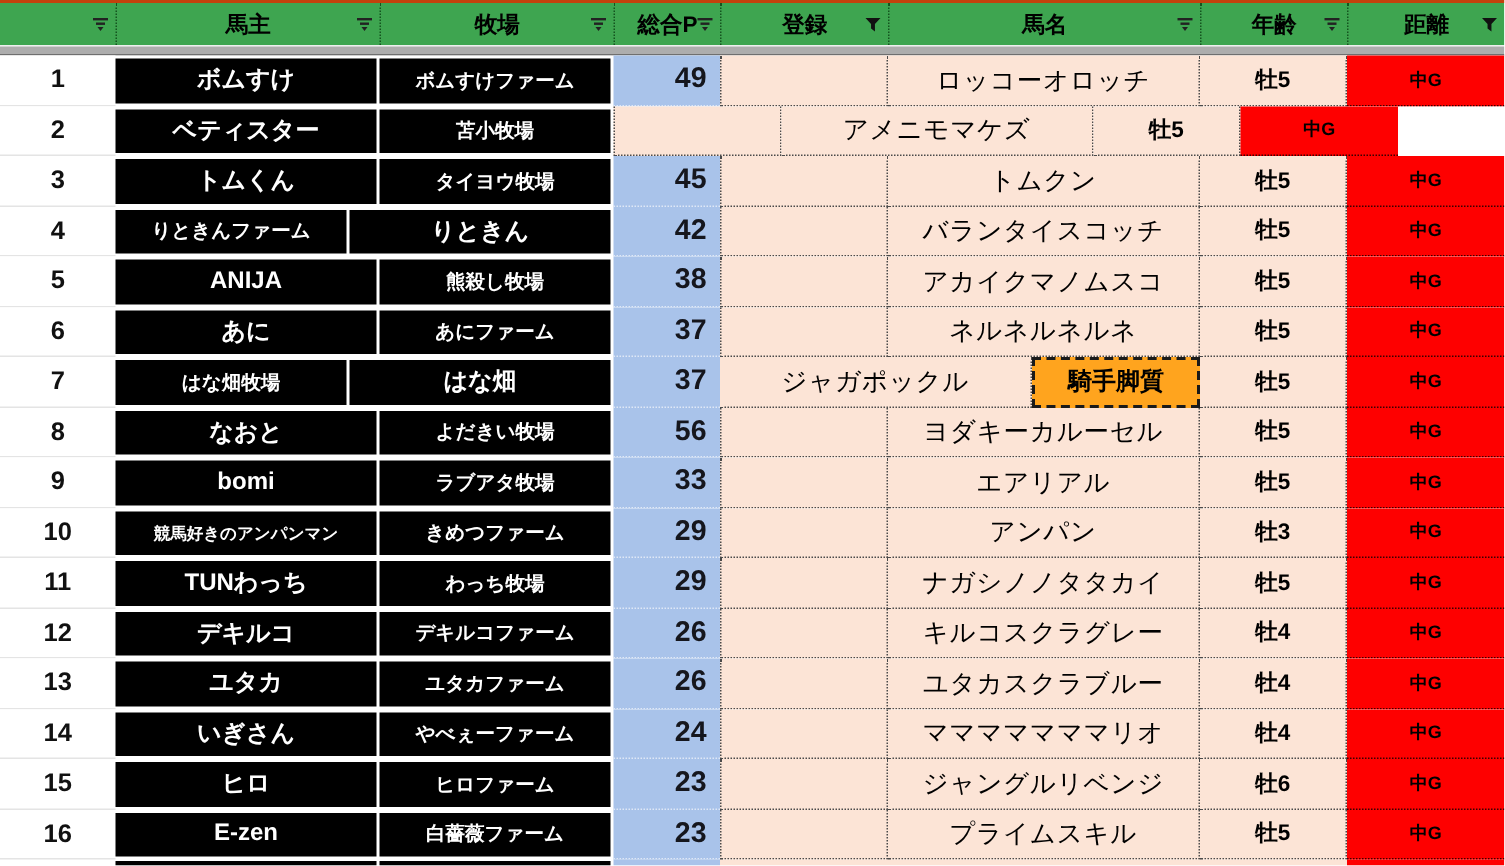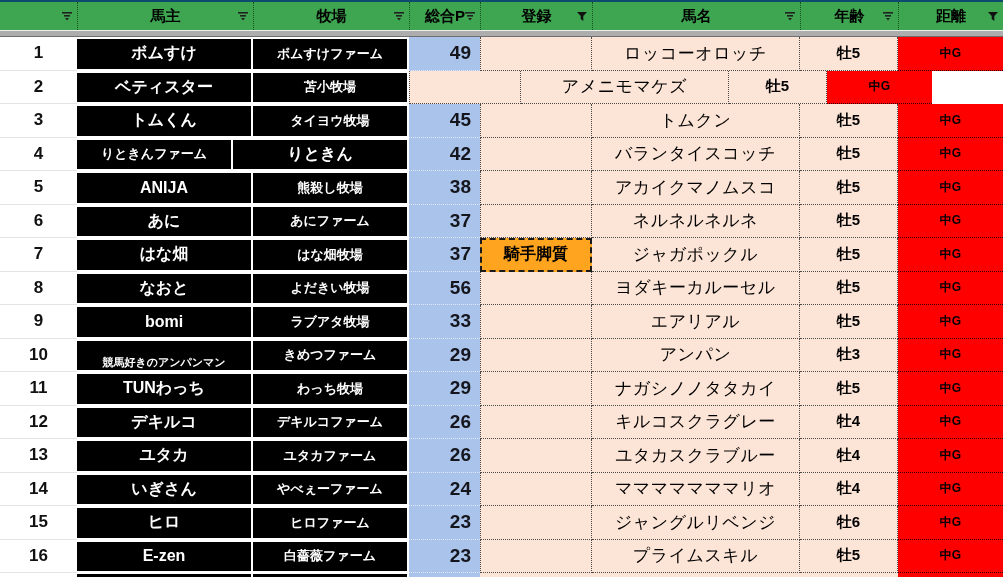--- a/index.html
+++ b/index.html
@@ -1,20 +1,20 @@
 <!DOCTYPE html>
 <html style="--header_green: #3EA550; --points_blue: #A9C3EA; --cell_peach: #FCE4D6; --dist_red: #FE0000; --reg_orange: #FFA41E; --cell_black: #000000;"><head>
 <meta charset="utf-8">
 <style>
   html,body{margin:0;padding:0;background:#fff;}
   *{box-sizing:border-box;}
   .sheet{
     width:1003px;height:577px;overflow:hidden;position:relative;
     font-family:"Liberation Sans", sans-serif;
-    border-top:2px solid #0c4a6e;
+    border-top:2px solid #c2410c;
     background:#fff;
   }
   
   .header-row{display:flex;height:28px;background:var(--header_green,#3EA550);}
   .hcell{
     position:relative;display:flex;align-items:center;justify-content:center;
     color:#000;font-weight:bold;font-size:15px;
     border-left:1px dotted #14541f;
     height:100%;
   }
@@ -35,21 +35,21 @@
   .cell{display:flex;align-items:center;justify-content:center;overflow:hidden;}
   .rownum{
     font-weight:bold;font-size:17px;color:#111;
     border-bottom:1px solid #e4e4e4;background:#fff;
   }
   .blackcell{
     background:var(--cell_black,#000);color:#fff;font-weight:bold;
     margin:2px 2px 2px 0;flex:1 1 auto;
   }
   .owner-cell{font-size:16px;}
-  .owner-cell.xs{font-size:11px;align-items:flex-end;}
+  .owner-cell.xs{font-size:11px;}
   .farm-cell{font-size:13px;}
   .points-cell{
     background:var(--points_blue,#A9C3EA);
     justify-content:flex-end;padding-right:9px;
     font-weight:bold;font-size:19px;color:#15161d;
     border-bottom:1px dotted #dfe8f6;
   }
   .peach{
     background:var(--cell_peach,#FCE4D6);
     border-bottom:1px dotted #4a4a4a;border-right:1px dotted #4a4a4a;
@@ -343,38 +343,38 @@
         </div>
     <div class="cell dist-cell c7">
           <span>中G</span>
         </div>
   </div>
 
   <div class="trow">
     <div class="cell rownum c0">
           <span>7</span>
         </div>
+    <div class="pwrap c2">
+          <div class="cell blackcell farm-cell">
+            <span>はな畑牧場</span>
+          </div>
+        </div>
     <div class="pwrap c1">
           <div class="cell blackcell owner-cell">
             <span>はな畑</span>
           </div>
         </div>
-    <div class="pwrap c2">
-          <div class="cell blackcell farm-cell">
-            <span>はな畑牧場</span>
-          </div>
-        </div>
     <div class="cell points-cell c3">
           <span>37</span>
+        </div>
+    <div class="cell peach horse-cell c5">
+          <span>ジャガポックル</span>
         </div>
     <div class="cell peach reg-cell c4 reg-filled">
           <span>騎手脚質</span>
-        </div>
-    <div class="cell peach horse-cell c5">
-          <span>ジャガポックル</span>
         </div>
     <div class="cell peach age-cell c6">
           <span>牡5</span>
         </div>
     <div class="cell dist-cell c7">
           <span>中G</span>
         </div>
   </div>
 
   <div class="trow">

